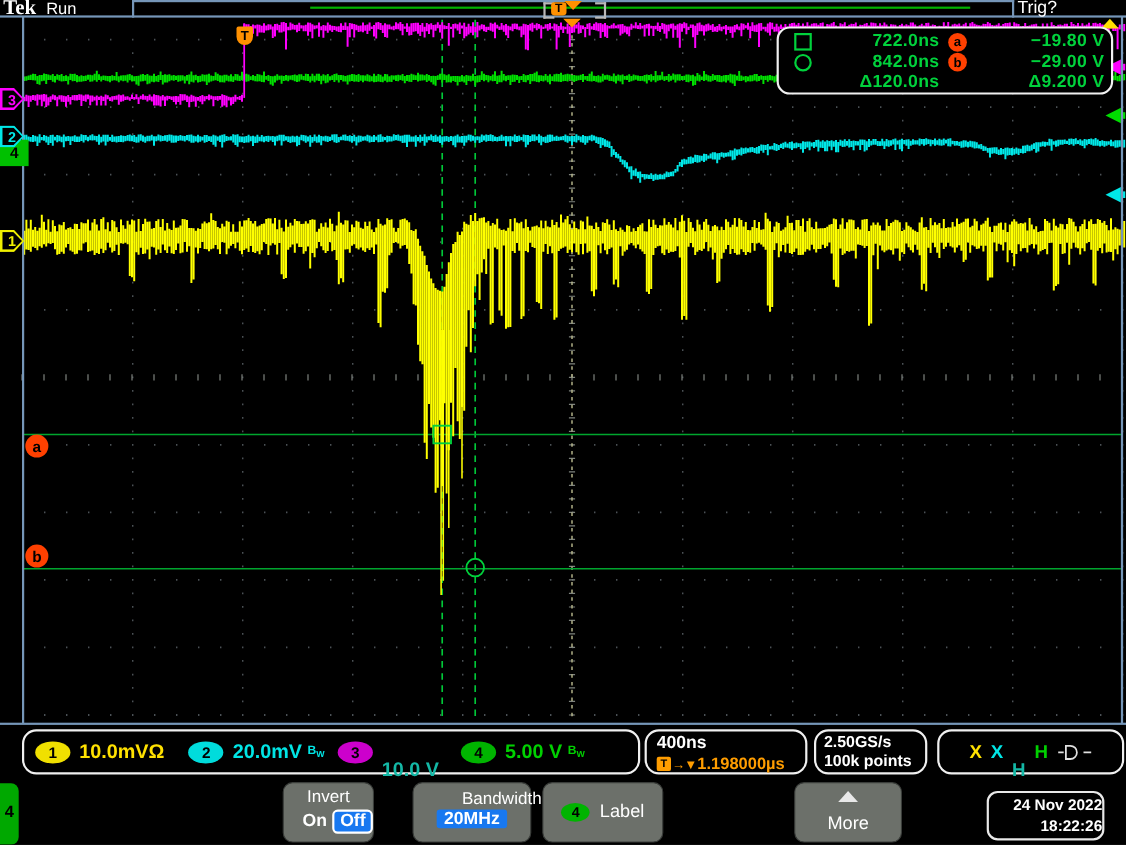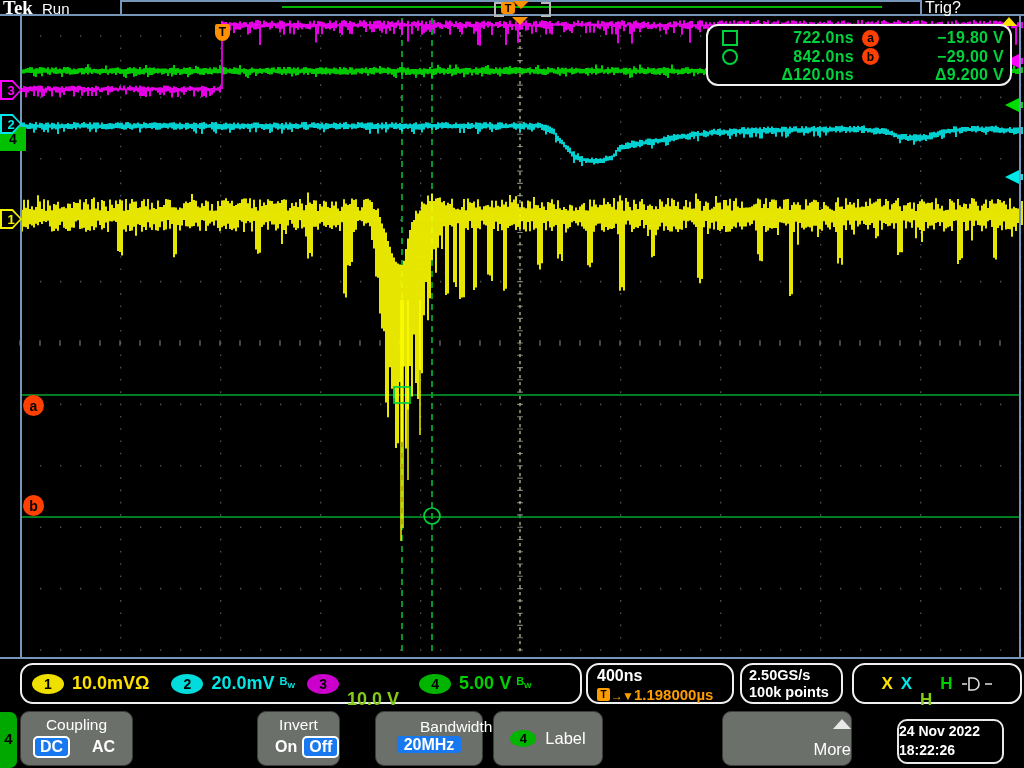--- a/index.html
+++ b/index.html
@@ -60,21 +60,21 @@
   .gci{width:12px;height:12px;border:2px solid #00d23c;border-radius:50%;margin-left:6px;}
   .abbadge{width:17px;height:17px;border-radius:50%;background:#ff4000;color:#000;font-size:12px;
            font-weight:bold;display:flex;align-items:center;justify-content:center;margin-left:8px;}
 
   
   .rbox{top:663px;height:41px;background:#000;border:2px solid #f0f0f0;border-radius:13px;
         box-sizing:border-box;z-index:4;}
   .chbox{left:20px;width:562px;display:flex;align-items:center;font-size:18px;font-weight:bold;}
   .ebadge{width:32px;height:20px;border-radius:50%;color:#000;font-size:14px;font-weight:bold;
           display:flex;align-items:center;justify-content:center;flex-shrink:0;}
-  .c1{color:#ffe100;} .c2{color:#00e6e6;} .c3{color:#84cc16;margin-top:32px;} .c4{color:#00d000;}
+  .c1{color:#ffe100;} .c2{color:#00e6e6;} .c3{color:#14b8a6;margin-top:32px;} .c4{color:#00d000;}
   .b1{background:#f0e000;} .b2{background:#00dcdc;} .b3{background:#cc00cc;} .b4{background:#00b400;}
   .bw{font-weight:bold;position:relative;top:-4px;}
   .bw::before{content:"B";font-size:11px;}
   .bw::after{content:"W";font-size:8px;vertical-align:-3px;}
   .tbbox{left:586px;width:148px;padding:2px 0 0 9px;color:#fff;}
   .tbline1{font-size:16px;font-weight:bold;}
   .tbline2{color:#ff9d00;font-size:15px;font-weight:bold;display:flex;align-items:center;margin-top:1px;}
   .ticon{display:inline-block;width:13px;height:13px;background:#ff9d00;color:#000;font-size:10px;
          font-weight:bold;text-align:center;line-height:13px;border-radius:2px;margin-right:1px;}
   .darrow::before{content:"\2192\25BC";font-size:12px;letter-spacing:-1px;margin-right:1px;}
@@ -89,28 +89,28 @@
         box-sizing:border-box;z-index:4;color:#fff;}
   .mtitle{text-align:center;font-size:15.5px;margin-top:4px;}
   .orow{position:absolute;bottom:7px;left:0;right:0;display:flex;justify-content:space-between;
         padding:0 12px;font-size:16px;font-weight:bold;align-items:center;}
   .sel{background:#1878f0;border:2px solid #fff;border-radius:5px;padding:0 5px;}
   .uns{padding:0 5px;}
   .chipfill{background:#1878f0;border-radius:3px;padding:0 7px;color:#fff;font-size:16px;font-weight:bold;}
   .m-coupling{left:20px;width:113px;} .m-term{left:140px;width:108px;} .m-invert{left:257px;width:83px;}
   .m-bw{left:375px;width:108px;text-align:center;} .m-bw .mtitle{margin-top:6px;padding-left:44px;}
   .m-label{left:493px;width:110px;display:flex;align-items:center;justify-content:center;gap:9px;}
-  .m-more{left:722px;width:130px;display:flex;flex-direction:column;align-items:flex-end;justify-content:center;gap:11px;}
+  .m-more{left:722px;width:98px;display:flex;flex-direction:column;align-items:center;justify-content:center;gap:11px;}
   .lbadge{width:26px;height:17px;border-radius:50%;background:#00b400;color:#000;font-size:13px;
           font-weight:bold;display:flex;align-items:center;justify-content:center;}
   .ltxt{font-size:16.5px;}
   .tri-up{width:0;height:0;border-left:9px solid transparent;border-right:9px solid transparent;
           border-bottom:10px solid #e8e8e8;}
   .datebox{left:897px;top:719px;width:107px;height:45px;border:2px solid #e8e8e8;border-radius:10px;
-           box-sizing:border-box;color:#fff;font-size:14px;font-weight:bold;text-align:left;
+           box-sizing:border-box;color:#fff;font-size:14px;font-weight:bold;text-align:right;
            line-height:19px;padding-top:1px;z-index:4;background:#000;}
 </style>
 </head>
 <body>
 
 <div id="screen">
   <svg id="wave" width="1024" height="768">
       <path d="M20 36.0h1.3M40 36.0h1.3M60 36.0h1.3M80 36.0h1.3M100 36.0h1.3M120 36.0h1.3M140 36.0h1.3M160 36.0h1.3M180 36.0h1.3M200 36.0h1.3M220 36.0h1.3M240 36.0h1.3M260 36.0h1.3M280 36.0h1.3M300 36.0h1.3M320 36.0h1.3M340 36.0h1.3M360 36.0h1.3M380 36.0h1.3M400 36.0h1.3M420 36.0h1.3M440 36.0h1.3M460 36.0h1.3M480 36.0h1.3M500 36.0h1.3M520 36.0h1.3M540 36.0h1.3M560 36.0h1.3M580 36.0h1.3M600 36.0h1.3M620 36.0h1.3M640 36.0h1.3M660 36.0h1.3M680 36.0h1.3M700 36.0h1.3M720 36.0h1.3M740 36.0h1.3M760 36.0h1.3M780 36.0h1.3M800 36.0h1.3M820 36.0h1.3M840 36.0h1.3M860 36.0h1.3M880 36.0h1.3M900 36.0h1.3M920 36.0h1.3M940 36.0h1.3M960 36.0h1.3M980 36.0h1.3M1000 36.0h1.3M1020 36.0h1.3M20 97.4h1.3M40 97.4h1.3M60 97.4h1.3M80 97.4h1.3M100 97.4h1.3M120 97.4h1.3M140 97.4h1.3M160 97.4h1.3M180 97.4h1.3M200 97.4h1.3M220 97.4h1.3M240 97.4h1.3M260 97.4h1.3M280 97.4h1.3M300 97.4h1.3M320 97.4h1.3M340 97.4h1.3M360 97.4h1.3M380 97.4h1.3M400 97.4h1.3M420 97.4h1.3M440 97.4h1.3M460 97.4h1.3M480 97.4h1.3M500 97.4h1.3M520 97.4h1.3M540 97.4h1.3M560 97.4h1.3M580 97.4h1.3M600 97.4h1.3M620 97.4h1.3M640 97.4h1.3M660 97.4h1.3M680 97.4h1.3M700 97.4h1.3M720 97.4h1.3M740 97.4h1.3M760 97.4h1.3M780 97.4h1.3M800 97.4h1.3M820 97.4h1.3M840 97.4h1.3M860 97.4h1.3M880 97.4h1.3M900 97.4h1.3M920 97.4h1.3M940 97.4h1.3M960 97.4h1.3M980 97.4h1.3M1000 97.4h1.3M1020 97.4h1.3M20 158.8h1.3M40 158.8h1.3M60 158.8h1.3M80 158.8h1.3M100 158.8h1.3M120 158.8h1.3M140 158.8h1.3M160 158.8h1.3M180 158.8h1.3M200 158.8h1.3M220 158.8h1.3M240 158.8h1.3M260 158.8h1.3M280 158.8h1.3M300 158.8h1.3M320 158.8h1.3M340 158.8h1.3M360 158.8h1.3M380 158.8h1.3M400 158.8h1.3M420 158.8h1.3M440 158.8h1.3M460 158.8h1.3M480 158.8h1.3M500 158.8h1.3M520 158.8h1.3M540 158.8h1.3M560 158.8h1.3M580 158.8h1.3M600 158.8h1.3M620 158.8h1.3M640 158.8h1.3M660 158.8h1.3M680 158.8h1.3M700 158.8h1.3M720 158.8h1.3M740 158.8h1.3M760 158.8h1.3M780 158.8h1.3M800 158.8h1.3M820 158.8h1.3M840 158.8h1.3M860 158.8h1.3M880 158.8h1.3M900 158.8h1.3M920 158.8h1.3M940 158.8h1.3M960 158.8h1.3M980 158.8h1.3M1000 158.8h1.3M1020 158.8h1.3M20 220.2h1.3M40 220.2h1.3M60 220.2h1.3M80 220.2h1.3M100 220.2h1.3M120 220.2h1.3M140 220.2h1.3M160 220.2h1.3M180 220.2h1.3M200 220.2h1.3M220 220.2h1.3M240 220.2h1.3M260 220.2h1.3M280 220.2h1.3M300 220.2h1.3M320 220.2h1.3M340 220.2h1.3M360 220.2h1.3M380 220.2h1.3M400 220.2h1.3M420 220.2h1.3M440 220.2h1.3M460 220.2h1.3M480 220.2h1.3M500 220.2h1.3M520 220.2h1.3M540 220.2h1.3M560 220.2h1.3M580 220.2h1.3M600 220.2h1.3M620 220.2h1.3M640 220.2h1.3M660 220.2h1.3M680 220.2h1.3M700 220.2h1.3M720 220.2h1.3M740 220.2h1.3M760 220.2h1.3M780 220.2h1.3M800 220.2h1.3M820 220.2h1.3M840 220.2h1.3M860 220.2h1.3M880 220.2h1.3M900 220.2h1.3M920 220.2h1.3M940 220.2h1.3M960 220.2h1.3M980 220.2h1.3M1000 220.2h1.3M1020 220.2h1.3M20 281.6h1.3M40 281.6h1.3M60 281.6h1.3M80 281.6h1.3M100 281.6h1.3M120 281.6h1.3M140 281.6h1.3M160 281.6h1.3M180 281.6h1.3M200 281.6h1.3M220 281.6h1.3M240 281.6h1.3M260 281.6h1.3M280 281.6h1.3M300 281.6h1.3M320 281.6h1.3M340 281.6h1.3M360 281.6h1.3M380 281.6h1.3M400 281.6h1.3M420 281.6h1.3M440 281.6h1.3M460 281.6h1.3M480 281.6h1.3M500 281.6h1.3M520 281.6h1.3M540 281.6h1.3M560 281.6h1.3M580 281.6h1.3M600 281.6h1.3M620 281.6h1.3M640 281.6h1.3M660 281.6h1.3M680 281.6h1.3M700 281.6h1.3M720 281.6h1.3M740 281.6h1.3M760 281.6h1.3M780 281.6h1.3M800 281.6h1.3M820 281.6h1.3M840 281.6h1.3M860 281.6h1.3M880 281.6h1.3M900 281.6h1.3M920 281.6h1.3M940 281.6h1.3M960 281.6h1.3M980 281.6h1.3M1000 281.6h1.3M1020 281.6h1.3M20 404.4h1.3M40 404.4h1.3M60 404.4h1.3M80 404.4h1.3M100 404.4h1.3M120 404.4h1.3M140 404.4h1.3M160 404.4h1.3M180 404.4h1.3M200 404.4h1.3M220 404.4h1.3M240 404.4h1.3M260 404.4h1.3M280 404.4h1.3M300 404.4h1.3M320 404.4h1.3M340 404.4h1.3M360 404.4h1.3M380 404.4h1.3M400 404.4h1.3M420 404.4h1.3M440 404.4h1.3M460 404.4h1.3M480 404.4h1.3M500 404.4h1.3M520 404.4h1.3M540 404.4h1.3M560 404.4h1.3M580 404.4h1.3M600 404.4h1.3M620 404.4h1.3M640 404.4h1.3M660 404.4h1.3M680 404.4h1.3M700 404.4h1.3M720 404.4h1.3M740 404.4h1.3M760 404.4h1.3M780 404.4h1.3M800 404.4h1.3M820 404.4h1.3M840 404.4h1.3M860 404.4h1.3M880 404.4h1.3M900 404.4h1.3M920 404.4h1.3M940 404.4h1.3M960 404.4h1.3M980 404.4h1.3M1000 404.4h1.3M1020 404.4h1.3M20 465.8h1.3M40 465.8h1.3M60 465.8h1.3M80 465.8h1.3M100 465.8h1.3M120 465.8h1.3M140 465.8h1.3M160 465.8h1.3M180 465.8h1.3M200 465.8h1.3M220 465.8h1.3M240 465.8h1.3M260 465.8h1.3M280 465.8h1.3M300 465.8h1.3M320 465.8h1.3M340 465.8h1.3M360 465.8h1.3M380 465.8h1.3M400 465.8h1.3M420 465.8h1.3M440 465.8h1.3M460 465.8h1.3M480 465.8h1.3M500 465.8h1.3M520 465.8h1.3M540 465.8h1.3M560 465.8h1.3M580 465.8h1.3M600 465.8h1.3M620 465.8h1.3M640 465.8h1.3M660 465.8h1.3M680 465.8h1.3M700 465.8h1.3M720 465.8h1.3M740 465.8h1.3M760 465.8h1.3M780 465.8h1.3M800 465.8h1.3M820 465.8h1.3M840 465.8h1.3M860 465.8h1.3M880 465.8h1.3M900 465.8h1.3M920 465.8h1.3M940 465.8h1.3M960 465.8h1.3M980 465.8h1.3M1000 465.8h1.3M1020 465.8h1.3M20 527.2h1.3M40 527.2h1.3M60 527.2h1.3M80 527.2h1.3M100 527.2h1.3M120 527.2h1.3M140 527.2h1.3M160 527.2h1.3M180 527.2h1.3M200 527.2h1.3M220 527.2h1.3M240 527.2h1.3M260 527.2h1.3M280 527.2h1.3M300 527.2h1.3M320 527.2h1.3M340 527.2h1.3M360 527.2h1.3M380 527.2h1.3M400 527.2h1.3M420 527.2h1.3M440 527.2h1.3M460 527.2h1.3M480 527.2h1.3M500 527.2h1.3M520 527.2h1.3M540 527.2h1.3M560 527.2h1.3M580 527.2h1.3M600 527.2h1.3M620 527.2h1.3M640 527.2h1.3M660 527.2h1.3M680 527.2h1.3M700 527.2h1.3M720 527.2h1.3M740 527.2h1.3M760 527.2h1.3M780 527.2h1.3M800 527.2h1.3M820 527.2h1.3M840 527.2h1.3M860 527.2h1.3M880 527.2h1.3M900 527.2h1.3M920 527.2h1.3M940 527.2h1.3M960 527.2h1.3M980 527.2h1.3M1000 527.2h1.3M1020 527.2h1.3M20 588.6h1.3M40 588.6h1.3M60 588.6h1.3M80 588.6h1.3M100 588.6h1.3M120 588.6h1.3M140 588.6h1.3M160 588.6h1.3M180 588.6h1.3M200 588.6h1.3M220 588.6h1.3M240 588.6h1.3M260 588.6h1.3M280 588.6h1.3M300 588.6h1.3M320 588.6h1.3M340 588.6h1.3M360 588.6h1.3M380 588.6h1.3M400 588.6h1.3M420 588.6h1.3M440 588.6h1.3M460 588.6h1.3M480 588.6h1.3M500 588.6h1.3M520 588.6h1.3M540 588.6h1.3M560 588.6h1.3M580 588.6h1.3M600 588.6h1.3M620 588.6h1.3M640 588.6h1.3M660 588.6h1.3M680 588.6h1.3M700 588.6h1.3M720 588.6h1.3M740 588.6h1.3M760 588.6h1.3M780 588.6h1.3M800 588.6h1.3M820 588.6h1.3M840 588.6h1.3M860 588.6h1.3M880 588.6h1.3M900 588.6h1.3M920 588.6h1.3M940 588.6h1.3M960 588.6h1.3M980 588.6h1.3M1000 588.6h1.3M1020 588.6h1.3M20 650.0h1.3M40 650.0h1.3M60 650.0h1.3M80 650.0h1.3M100 650.0h1.3M120 650.0h1.3M140 650.0h1.3M160 650.0h1.3M180 650.0h1.3M200 650.0h1.3M220 650.0h1.3M240 650.0h1.3M260 650.0h1.3M280 650.0h1.3M300 650.0h1.3M320 650.0h1.3M340 650.0h1.3M360 650.0h1.3M380 650.0h1.3M400 650.0h1.3M420 650.0h1.3M440 650.0h1.3M460 650.0h1.3M480 650.0h1.3M500 650.0h1.3M520 650.0h1.3M540 650.0h1.3M560 650.0h1.3M580 650.0h1.3M600 650.0h1.3M620 650.0h1.3M640 650.0h1.3M660 650.0h1.3M680 650.0h1.3M700 650.0h1.3M720 650.0h1.3M740 650.0h1.3M760 650.0h1.3M780 650.0h1.3M800 650.0h1.3M820 650.0h1.3M840 650.0h1.3M860 650.0h1.3M880 650.0h1.3M900 650.0h1.3M920 650.0h1.3M940 650.0h1.3M960 650.0h1.3M980 650.0h1.3M1000 650.0h1.3M1020 650.0h1.3M20.0 36.0h1.3M20.0 48.3h1.3M20.0 60.6h1.3M20.0 72.8h1.3M20.0 85.1h1.3M20.0 97.4h1.3M20.0 109.7h1.3M20.0 122.0h1.3M20.0 134.2h1.3M20.0 146.5h1.3M20.0 158.8h1.3M20.0 171.1h1.3M20.0 183.4h1.3M20.0 195.6h1.3M20.0 207.9h1.3M20.0 220.2h1.3M20.0 232.5h1.3M20.0 244.8h1.3M20.0 257.0h1.3M20.0 269.3h1.3M20.0 281.6h1.3M20.0 293.9h1.3M20.0 306.2h1.3M20.0 318.4h1.3M20.0 330.7h1.3M20.0 343.0h1.3M20.0 355.3h1.3M20.0 367.6h1.3M20.0 379.8h1.3M20.0 392.1h1.3M20.0 404.4h1.3M20.0 416.7h1.3M20.0 429.0h1.3M20.0 441.2h1.3M20.0 453.5h1.3M20.0 465.8h1.3M20.0 478.1h1.3M20.0 490.4h1.3M20.0 502.6h1.3M20.0 514.9h1.3M20.0 527.2h1.3M20.0 539.5h1.3M20.0 551.8h1.3M20.0 564.0h1.3M20.0 576.3h1.3M20.0 588.6h1.3M20.0 600.9h1.3M20.0 613.2h1.3M20.0 625.4h1.3M20.0 637.7h1.3M20.0 650.0h1.3M120.0 36.0h1.3M120.0 48.3h1.3M120.0 60.6h1.3M120.0 72.8h1.3M120.0 85.1h1.3M120.0 97.4h1.3M120.0 109.7h1.3M120.0 122.0h1.3M120.0 134.2h1.3M120.0 146.5h1.3M120.0 158.8h1.3M120.0 171.1h1.3M120.0 183.4h1.3M120.0 195.6h1.3M120.0 207.9h1.3M120.0 220.2h1.3M120.0 232.5h1.3M120.0 244.8h1.3M120.0 257.0h1.3M120.0 269.3h1.3M120.0 281.6h1.3M120.0 293.9h1.3M120.0 306.2h1.3M120.0 318.4h1.3M120.0 330.7h1.3M120.0 343.0h1.3M120.0 355.3h1.3M120.0 367.6h1.3M120.0 379.8h1.3M120.0 392.1h1.3M120.0 404.4h1.3M120.0 416.7h1.3M120.0 429.0h1.3M120.0 441.2h1.3M120.0 453.5h1.3M120.0 465.8h1.3M120.0 478.1h1.3M120.0 490.4h1.3M120.0 502.6h1.3M120.0 514.9h1.3M120.0 527.2h1.3M120.0 539.5h1.3M120.0 551.8h1.3M120.0 564.0h1.3M120.0 576.3h1.3M120.0 588.6h1.3M120.0 600.9h1.3M120.0 613.2h1.3M120.0 625.4h1.3M120.0 637.7h1.3M120.0 650.0h1.3M220.0 36.0h1.3M220.0 48.3h1.3M220.0 60.6h1.3M220.0 72.8h1.3M220.0 85.1h1.3M220.0 97.4h1.3M220.0 109.7h1.3M220.0 122.0h1.3M220.0 134.2h1.3M220.0 146.5h1.3M220.0 158.8h1.3M220.0 171.1h1.3M220.0 183.4h1.3M220.0 195.6h1.3M220.0 207.9h1.3M220.0 220.2h1.3M220.0 232.5h1.3M220.0 244.8h1.3M220.0 257.0h1.3M220.0 269.3h1.3M220.0 281.6h1.3M220.0 293.9h1.3M220.0 306.2h1.3M220.0 318.4h1.3M220.0 330.7h1.3M220.0 343.0h1.3M220.0 355.3h1.3M220.0 367.6h1.3M220.0 379.8h1.3M220.0 392.1h1.3M220.0 404.4h1.3M220.0 416.7h1.3M220.0 429.0h1.3M220.0 441.2h1.3M220.0 453.5h1.3M220.0 465.8h1.3M220.0 478.1h1.3M220.0 490.4h1.3M220.0 502.6h1.3M220.0 514.9h1.3M220.0 527.2h1.3M220.0 539.5h1.3M220.0 551.8h1.3M220.0 564.0h1.3M220.0 576.3h1.3M220.0 588.6h1.3M220.0 600.9h1.3M220.0 613.2h1.3M220.0 625.4h1.3M220.0 637.7h1.3M220.0 650.0h1.3M320.0 36.0h1.3M320.0 48.3h1.3M320.0 60.6h1.3M320.0 72.8h1.3M320.0 85.1h1.3M320.0 97.4h1.3M320.0 109.7h1.3M320.0 122.0h1.3M320.0 134.2h1.3M320.0 146.5h1.3M320.0 158.8h1.3M320.0 171.1h1.3M320.0 183.4h1.3M320.0 195.6h1.3M320.0 207.9h1.3M320.0 220.2h1.3M320.0 232.5h1.3M320.0 244.8h1.3M320.0 257.0h1.3M320.0 269.3h1.3M320.0 281.6h1.3M320.0 293.9h1.3M320.0 306.2h1.3M320.0 318.4h1.3M320.0 330.7h1.3M320.0 343.0h1.3M320.0 355.3h1.3M320.0 367.6h1.3M320.0 379.8h1.3M320.0 392.1h1.3M320.0 404.4h1.3M320.0 416.7h1.3M320.0 429.0h1.3M320.0 441.2h1.3M320.0 453.5h1.3M320.0 465.8h1.3M320.0 478.1h1.3M320.0 490.4h1.3M320.0 502.6h1.3M320.0 514.9h1.3M320.0 527.2h1.3M320.0 539.5h1.3M320.0 551.8h1.3M320.0 564.0h1.3M320.0 576.3h1.3M320.0 588.6h1.3M320.0 600.9h1.3M320.0 613.2h1.3M320.0 625.4h1.3M320.0 637.7h1.3M320.0 650.0h1.3M420.0 36.0h1.3M420.0 48.3h1.3M420.0 60.6h1.3M420.0 72.8h1.3M420.0 85.1h1.3M420.0 97.4h1.3M420.0 109.7h1.3M420.0 122.0h1.3M420.0 134.2h1.3M420.0 146.5h1.3M420.0 158.8h1.3M420.0 171.1h1.3M420.0 183.4h1.3M420.0 195.6h1.3M420.0 207.9h1.3M420.0 220.2h1.3M420.0 232.5h1.3M420.0 244.8h1.3M420.0 257.0h1.3M420.0 269.3h1.3M420.0 281.6h1.3M420.0 293.9h1.3M420.0 306.2h1.3M420.0 318.4h1.3M420.0 330.7h1.3M420.0 343.0h1.3M420.0 355.3h1.3M420.0 367.6h1.3M420.0 379.8h1.3M420.0 392.1h1.3M420.0 404.4h1.3M420.0 416.7h1.3M420.0 429.0h1.3M420.0 441.2h1.3M420.0 453.5h1.3M420.0 465.8h1.3M420.0 478.1h1.3M420.0 490.4h1.3M420.0 502.6h1.3M420.0 514.9h1.3M420.0 527.2h1.3M420.0 539.5h1.3M420.0 551.8h1.3M420.0 564.0h1.3M420.0 576.3h1.3M420.0 588.6h1.3M420.0 600.9h1.3M420.0 613.2h1.3M420.0 625.4h1.3M420.0 637.7h1.3M420.0 650.0h1.3M620.0 36.0h1.3M620.0 48.3h1.3M620.0 60.6h1.3M620.0 72.8h1.3M620.0 85.1h1.3M620.0 97.4h1.3M620.0 109.7h1.3M620.0 122.0h1.3M620.0 134.2h1.3M620.0 146.5h1.3M620.0 158.8h1.3M620.0 171.1h1.3M620.0 183.4h1.3M620.0 195.6h1.3M620.0 207.9h1.3M620.0 220.2h1.3M620.0 232.5h1.3M620.0 244.8h1.3M620.0 257.0h1.3M620.0 269.3h1.3M620.0 281.6h1.3M620.0 293.9h1.3M620.0 306.2h1.3M620.0 318.4h1.3M620.0 330.7h1.3M620.0 343.0h1.3M620.0 355.3h1.3M620.0 367.6h1.3M620.0 379.8h1.3M620.0 392.1h1.3M620.0 404.4h1.3M620.0 416.7h1.3M620.0 429.0h1.3M620.0 441.2h1.3M620.0 453.5h1.3M620.0 465.8h1.3M620.0 478.1h1.3M620.0 490.4h1.3M620.0 502.6h1.3M620.0 514.9h1.3M620.0 527.2h1.3M620.0 539.5h1.3M620.0 551.8h1.3M620.0 564.0h1.3M620.0 576.3h1.3M620.0 588.6h1.3M620.0 600.9h1.3M620.0 613.2h1.3M620.0 625.4h1.3M620.0 637.7h1.3M620.0 650.0h1.3M720.0 36.0h1.3M720.0 48.3h1.3M720.0 60.6h1.3M720.0 72.8h1.3M720.0 85.1h1.3M720.0 97.4h1.3M720.0 109.7h1.3M720.0 122.0h1.3M720.0 134.2h1.3M720.0 146.5h1.3M720.0 158.8h1.3M720.0 171.1h1.3M720.0 183.4h1.3M720.0 195.6h1.3M720.0 207.9h1.3M720.0 220.2h1.3M720.0 232.5h1.3M720.0 244.8h1.3M720.0 257.0h1.3M720.0 269.3h1.3M720.0 281.6h1.3M720.0 293.9h1.3M720.0 306.2h1.3M720.0 318.4h1.3M720.0 330.7h1.3M720.0 343.0h1.3M720.0 355.3h1.3M720.0 367.6h1.3M720.0 379.8h1.3M720.0 392.1h1.3M720.0 404.4h1.3M720.0 416.7h1.3M720.0 429.0h1.3M720.0 441.2h1.3M720.0 453.5h1.3M720.0 465.8h1.3M720.0 478.1h1.3M720.0 490.4h1.3M720.0 502.6h1.3M720.0 514.9h1.3M720.0 527.2h1.3M720.0 539.5h1.3M720.0 551.8h1.3M720.0 564.0h1.3M720.0 576.3h1.3M720.0 588.6h1.3M720.0 600.9h1.3M720.0 613.2h1.3M720.0 625.4h1.3M720.0 637.7h1.3M720.0 650.0h1.3M820.0 36.0h1.3M820.0 48.3h1.3M820.0 60.6h1.3M820.0 72.8h1.3M820.0 85.1h1.3M820.0 97.4h1.3M820.0 109.7h1.3M820.0 122.0h1.3M820.0 134.2h1.3M820.0 146.5h1.3M820.0 158.8h1.3M820.0 171.1h1.3M820.0 183.4h1.3M820.0 195.6h1.3M820.0 207.9h1.3M820.0 220.2h1.3M820.0 232.5h1.3M820.0 244.8h1.3M820.0 257.0h1.3M820.0 269.3h1.3M820.0 281.6h1.3M820.0 293.9h1.3M820.0 306.2h1.3M820.0 318.4h1.3M820.0 330.7h1.3M820.0 343.0h1.3M820.0 355.3h1.3M820.0 367.6h1.3M820.0 379.8h1.3M820.0 392.1h1.3M820.0 404.4h1.3M820.0 416.7h1.3M820.0 429.0h1.3M820.0 441.2h1.3M820.0 453.5h1.3M820.0 465.8h1.3M820.0 478.1h1.3M820.0 490.4h1.3M820.0 502.6h1.3M820.0 514.9h1.3M820.0 527.2h1.3M820.0 539.5h1.3M820.0 551.8h1.3M820.0 564.0h1.3M820.0 576.3h1.3M820.0 588.6h1.3M820.0 600.9h1.3M820.0 613.2h1.3M820.0 625.4h1.3M820.0 637.7h1.3M820.0 650.0h1.3M920.0 36.0h1.3M920.0 48.3h1.3M920.0 60.6h1.3M920.0 72.8h1.3M920.0 85.1h1.3M920.0 97.4h1.3M920.0 109.7h1.3M920.0 122.0h1.3M920.0 134.2h1.3M920.0 146.5h1.3M920.0 158.8h1.3M920.0 171.1h1.3M920.0 183.4h1.3M920.0 195.6h1.3M920.0 207.9h1.3M920.0 220.2h1.3M920.0 232.5h1.3M920.0 244.8h1.3M920.0 257.0h1.3M920.0 269.3h1.3M920.0 281.6h1.3M920.0 293.9h1.3M920.0 306.2h1.3M920.0 318.4h1.3M920.0 330.7h1.3M920.0 343.0h1.3M920.0 355.3h1.3M920.0 367.6h1.3M920.0 379.8h1.3M920.0 392.1h1.3M920.0 404.4h1.3M920.0 416.7h1.3M920.0 429.0h1.3M920.0 441.2h1.3M920.0 453.5h1.3M920.0 465.8h1.3M920.0 478.1h1.3M920.0 490.4h1.3M920.0 502.6h1.3M920.0 514.9h1.3M920.0 527.2h1.3M920.0 539.5h1.3M920.0 551.8h1.3M920.0 564.0h1.3M920.0 576.3h1.3M920.0 588.6h1.3M920.0 600.9h1.3M920.0 613.2h1.3M920.0 625.4h1.3M920.0 637.7h1.3M920.0 650.0h1.3M1020.0 36.0h1.3M1020.0 48.3h1.3M1020.0 60.6h1.3M1020.0 72.8h1.3M1020.0 85.1h1.3M1020.0 97.4h1.3M1020.0 109.7h1.3M1020.0 122.0h1.3M1020.0 134.2h1.3M1020.0 146.5h1.3M1020.0 158.8h1.3M1020.0 171.1h1.3M1020.0 183.4h1.3M1020.0 195.6h1.3M1020.0 207.9h1.3M1020.0 220.2h1.3M1020.0 232.5h1.3M1020.0 244.8h1.3M1020.0 257.0h1.3M1020.0 269.3h1.3M1020.0 281.6h1.3M1020.0 293.9h1.3M1020.0 306.2h1.3M1020.0 318.4h1.3M1020.0 330.7h1.3M1020.0 343.0h1.3M1020.0 355.3h1.3M1020.0 367.6h1.3M1020.0 379.8h1.3M1020.0 392.1h1.3M1020.0 404.4h1.3M1020.0 416.7h1.3M1020.0 429.0h1.3M1020.0 441.2h1.3M1020.0 453.5h1.3M1020.0 465.8h1.3M1020.0 478.1h1.3M1020.0 490.4h1.3M1020.0 502.6h1.3M1020.0 514.9h1.3M1020.0 527.2h1.3M1020.0 539.5h1.3M1020.0 551.8h1.3M1020.0 564.0h1.3M1020.0 576.3h1.3M1020.0 588.6h1.3M1020.0 600.9h1.3M1020.0 613.2h1.3M1020.0 625.4h1.3M1020.0 637.7h1.3M1020.0 650.0h1.3" stroke="#4b5156" stroke-width="1.6" fill="none"></path>
       <path d="M20 340.2V345.8M40 340.2V345.8M60 340.2V345.8M80 340.2V345.8M100 340.2V345.8M120 340.2V345.8M140 340.2V345.8M160 340.2V345.8M180 340.2V345.8M200 340.2V345.8M220 340.2V345.8M240 340.2V345.8M260 340.2V345.8M280 340.2V345.8M300 340.2V345.8M320 340.2V345.8M340 340.2V345.8M360 340.2V345.8M380 340.2V345.8M400 340.2V345.8M420 340.2V345.8M440 340.2V345.8M460 340.2V345.8M480 340.2V345.8M500 340.2V345.8M520 340.2V345.8M540 340.2V345.8M560 340.2V345.8M580 340.2V345.8M600 340.2V345.8M620 340.2V345.8M640 340.2V345.8M660 340.2V345.8M680 340.2V345.8M700 340.2V345.8M720 340.2V345.8M740 340.2V345.8M760 340.2V345.8M780 340.2V345.8M800 340.2V345.8M820 340.2V345.8M840 340.2V345.8M860 340.2V345.8M880 340.2V345.8M900 340.2V345.8M920 340.2V345.8M940 340.2V345.8M960 340.2V345.8M980 340.2V345.8M1000 340.2V345.8M1020 340.2V345.8M517.2 36.0H522.8M517.2 48.3H522.8M517.2 60.6H522.8M517.2 72.8H522.8M517.2 85.1H522.8M517.2 97.4H522.8M517.2 109.7H522.8M517.2 122.0H522.8M517.2 134.2H522.8M517.2 146.5H522.8M517.2 158.8H522.8M517.2 171.1H522.8M517.2 183.4H522.8M517.2 195.6H522.8M517.2 207.9H522.8M517.2 220.2H522.8M517.2 232.5H522.8M517.2 244.8H522.8M517.2 257.0H522.8M517.2 269.3H522.8M517.2 281.6H522.8M517.2 293.9H522.8M517.2 306.2H522.8M517.2 318.4H522.8M517.2 330.7H522.8M517.2 343.0H522.8M517.2 355.3H522.8M517.2 367.6H522.8M517.2 379.8H522.8M517.2 392.1H522.8M517.2 404.4H522.8M517.2 416.7H522.8M517.2 429.0H522.8M517.2 441.2H522.8M517.2 453.5H522.8M517.2 465.8H522.8M517.2 478.1H522.8M517.2 490.4H522.8M517.2 502.6H522.8M517.2 514.9H522.8M517.2 527.2H522.8M517.2 539.5H522.8M517.2 551.8H522.8M517.2 564.0H522.8M517.2 576.3H522.8M517.2 588.6H522.8M517.2 600.9H522.8M517.2 613.2H522.8M517.2 625.4H522.8M517.2 637.7H522.8M517.2 650.0H522.8" stroke="#7d827d" stroke-width="1.1" fill="none"></path>
       <path d="M520 25v3.2M520 32v3.2M520 39v3.2M520 46v3.2M520 53v3.2M520 60v3.2M520 67v3.2M520 74v3.2M520 81v3.2M520 88v3.2M520 95v3.2M520 102v3.2M520 109v3.2M520 116v3.2M520 123v3.2M520 130v3.2M520 137v3.2M520 144v3.2M520 151v3.2M520 158v3.2M520 165v3.2M520 172v3.2M520 179v3.2M520 186v3.2M520 193v3.2M520 200v3.2M520 207v3.2M520 214v3.2M520 221v3.2M520 228v3.2M520 235v3.2M520 242v3.2M520 249v3.2M520 256v3.2M520 263v3.2M520 270v3.2M520 277v3.2M520 284v3.2M520 291v3.2M520 298v3.2M520 305v3.2M520 312v3.2M520 319v3.2M520 326v3.2M520 333v3.2M520 340v3.2M520 347v3.2M520 354v3.2M520 361v3.2M520 368v3.2M520 375v3.2M520 382v3.2M520 389v3.2M520 396v3.2M520 403v3.2M520 410v3.2M520 417v3.2M520 424v3.2M520 431v3.2M520 438v3.2M520 445v3.2M520 452v3.2M520 459v3.2M520 466v3.2M520 473v3.2M520 480v3.2M520 487v3.2M520 494v3.2M520 501v3.2M520 508v3.2M520 515v3.2M520 522v3.2M520 529v3.2M520 536v3.2M520 543v3.2M520 550v3.2M520 557v3.2M520 564v3.2M520 571v3.2M520 578v3.2M520 585v3.2M520 592v3.2M520 599v3.2M520 606v3.2M520 613v3.2M520 620v3.2M520 627v3.2M520 634v3.2M520 641v3.2M520 648v3.2" stroke="#b7b78c" stroke-width="1.3" fill="none"></path>
@@ -211,27 +211,20 @@
     <span class="c2">X</span>
     <span class="c3">H</span>
     <span class="c4">H</span>
     <svg width="32" height="16" viewBox="0 0 32 16">
       <path d="M1 8h5M12 2a6 6 0 0 1 0 12h-4V2zM24 8h7" stroke="#e0e0e0" stroke-width="1.6" fill="none"></path>
     </svg>
   </div>
 
   <div class="ov tab4">4</div>
 
-  <div class="ov mbtn m-coupling">
-    <div class="mtitle">Coupling</div>
-    <div class="orow">
-      <span class="sel">DC</span>
-      <span class="uns">AC</span>
-    </div>
-  </div>
 
 
   <div class="ov mbtn m-invert">
     <div class="mtitle">Invert</div>
     <div class="orow">
       <span class="uns">On</span>
       <span class="sel">Off</span>
     </div>
   </div>
 

